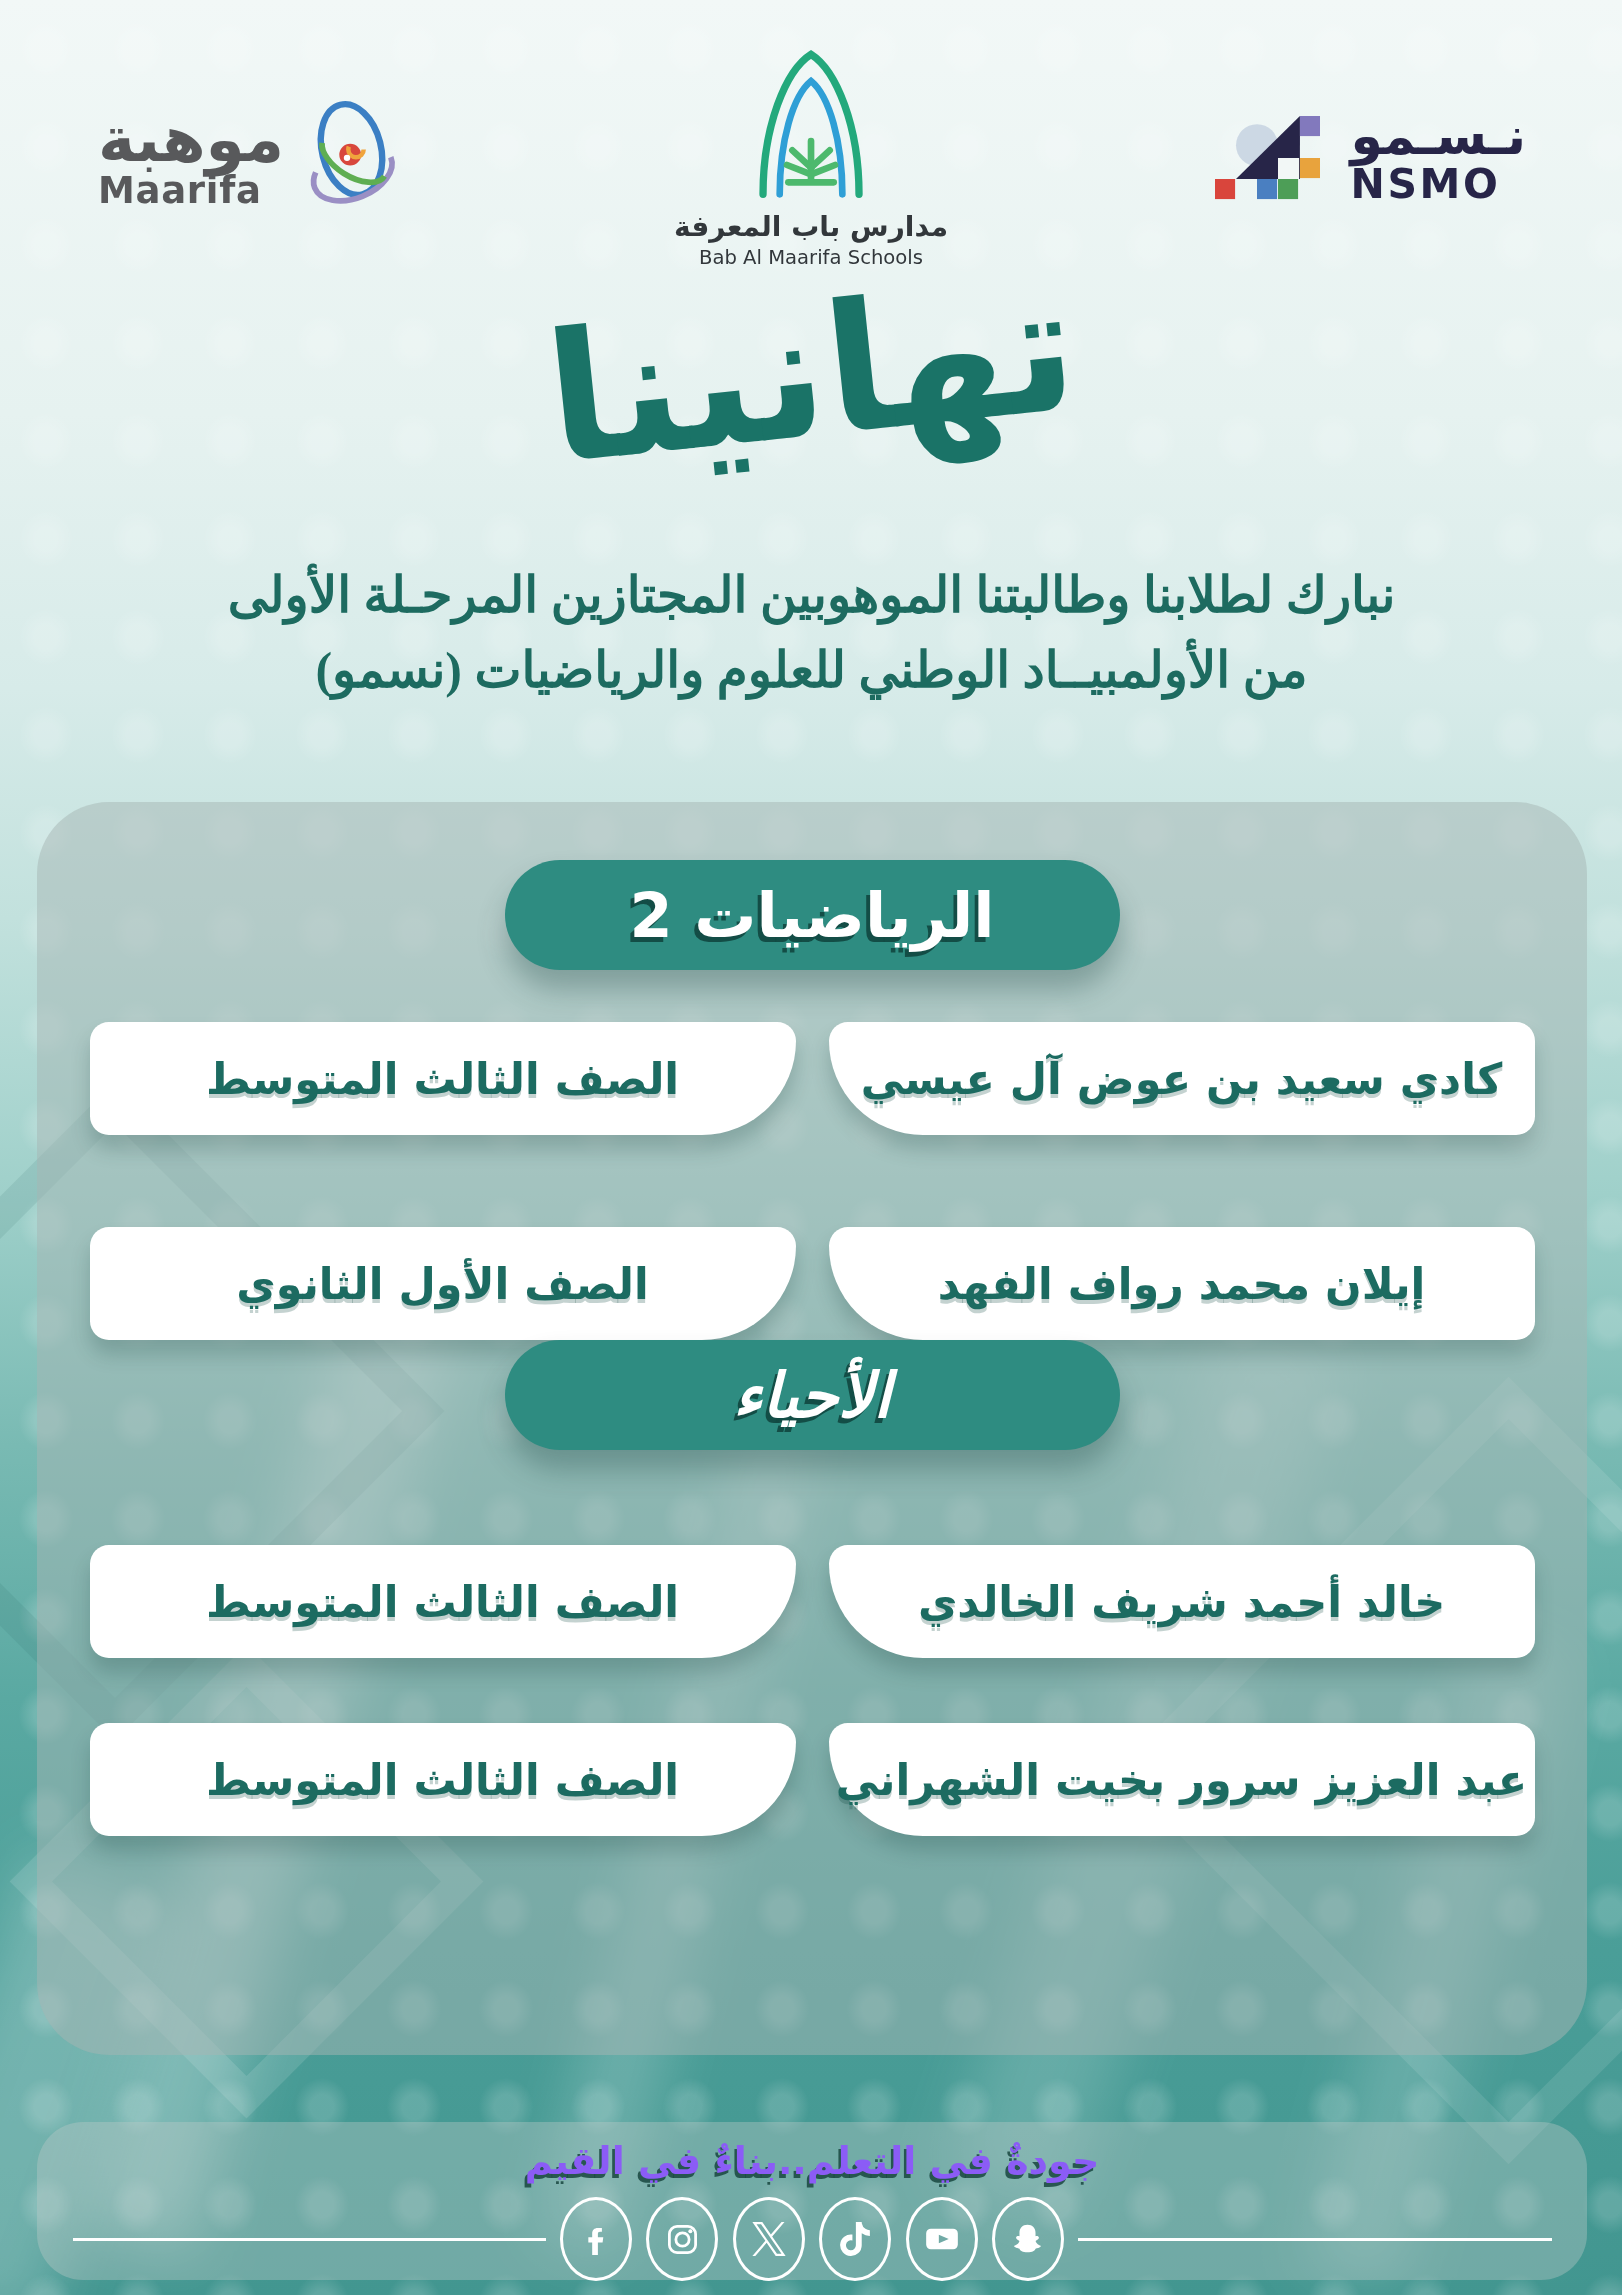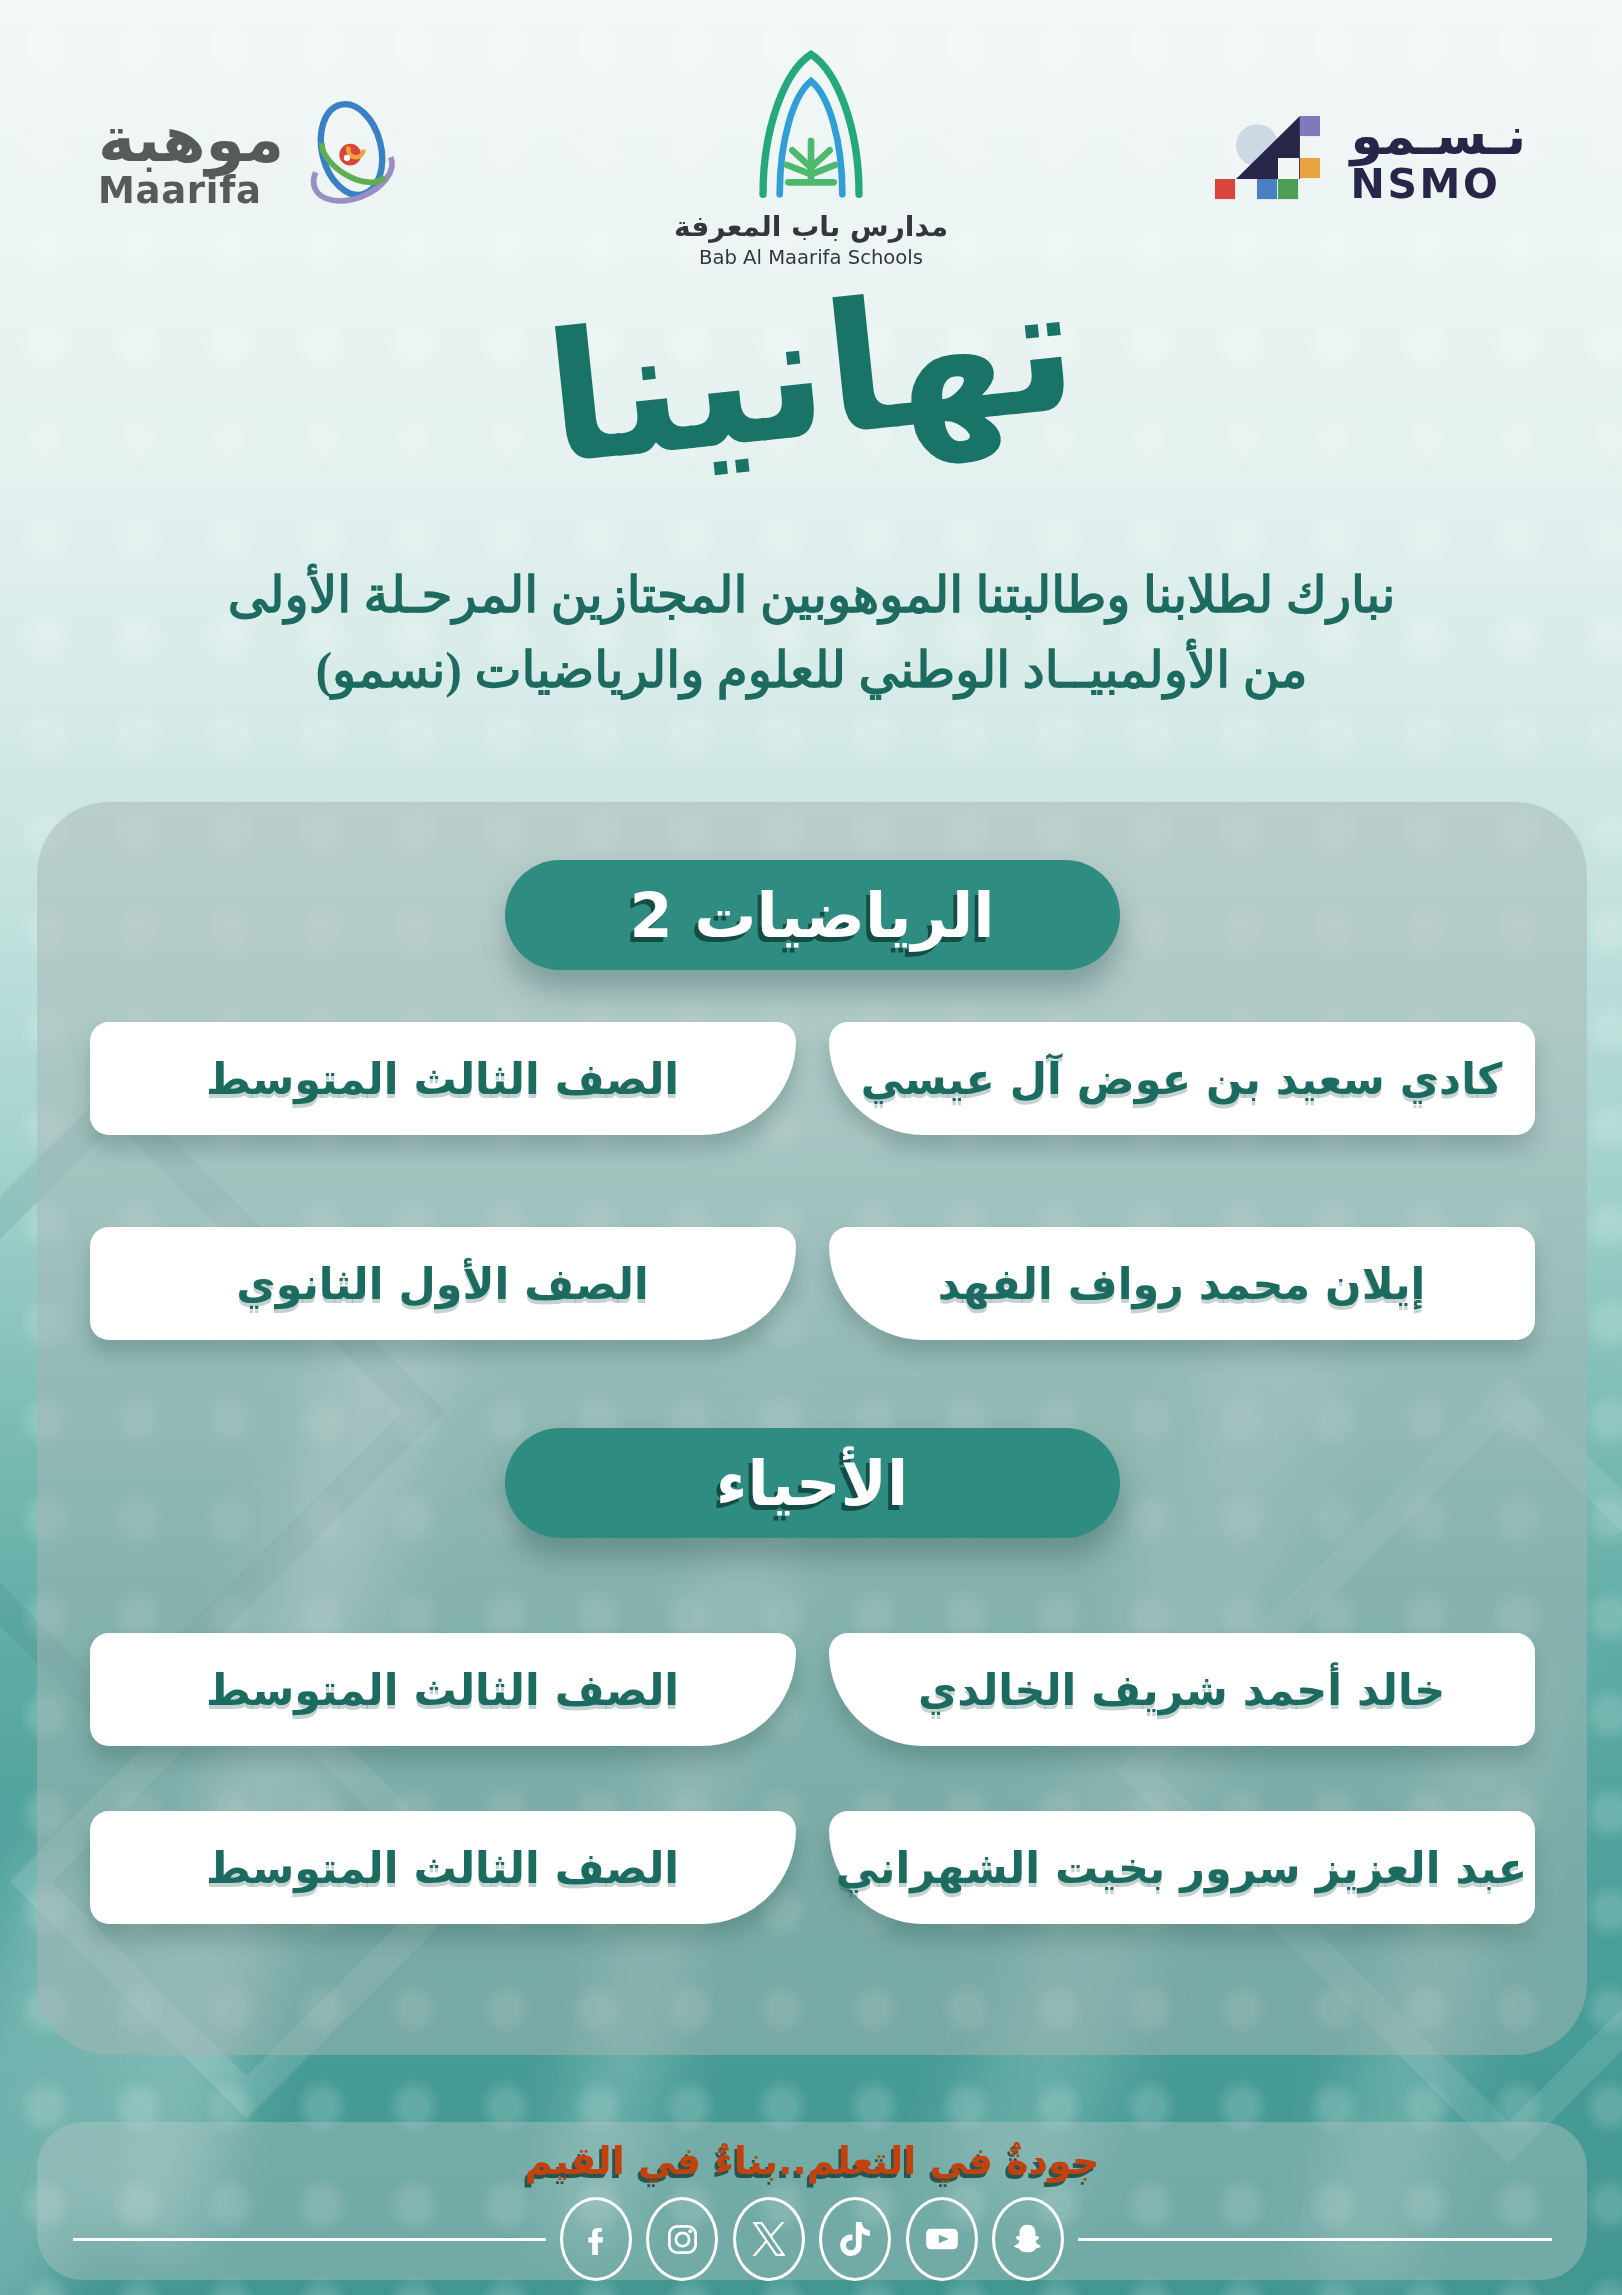--- a/index.html
+++ b/index.html
@@ -44,34 +44,34 @@
   
   .panel{position:absolute;left:37px;top:802px;width:1550px;height:1253px;
     border-radius:72px;background:rgba(166,181,179,.50);
     display:flex;flex-direction:column;align-items:center;}
   .pill{width:615px;height:110px;border-radius:55px;background:#2e8c81;
     display:flex;align-items:center;justify-content:center;direction:rtl;
     color:#fff;font-size:62px;font-weight:700;
     text-shadow:-3.9px 5.2px 0 rgba(18,74,66,.95);
     box-shadow:0 19.6px 27.5px rgba(15,60,55,.30);text-align:center;}
   .pill1{margin-top:58px;}
-  .pill2{margin-top:88px;}
+  .pill2{font-style:italic;}
   .row{display:flex;direction:rtl;gap:33px;width:1445px;}
   .r1{margin-top:52px;} .r2{margin-top:92px;} .r3{margin-top:95px;} .r4{margin-top:65px;}
   .card{flex:1;height:113px;background:#ffffff;display:flex;align-items:center;justify-content:center;
     direction:rtl;color:#1c6b61;font-size:43px;font-weight:700;
     text-shadow:0 3.9px 0 rgba(18,74,66,.25);
     box-shadow:0 14.4px 19.6px rgba(20,60,55,.22);padding:0 4px;box-sizing:border-box;}
   .card-name{border-radius:19.6px 19.6px 19.6px 98px;}
   .card-grade{border-radius:19.6px 19.6px 98px 19.6px;}
   
   .footer{position:absolute;left:37px;top:2122px;width:1550px;height:158px;
     border-radius:46px;background:rgba(188,203,201,.38);
     display:flex;flex-direction:column;align-items:center;}
-  .slogan{margin-top:17px;direction:rtl;color:#c2410c;font-size:38px;font-weight:700;
+  .slogan{margin-top:17px;direction:rtl;color:#8b5cf6;font-size:38px;font-weight:700;
     text-shadow:-2.6px 3.9px 0 rgba(25,70,64,.85);}
   .icons-row{display:flex;align-items:center;width:1479px;margin-top:14.4px;gap:14.4px;}
   .hline{flex:1;height:2.6px;background:#ffffff;}
   .soc{width:72px;height:84px;border:3.3px solid #ffffff;border-radius:50%;
     display:flex;align-items:center;justify-content:center;flex:0 0 auto;box-sizing:border-box;}
   .soc svg{display:block;}
 </style>
 </head>
 <body>
 

